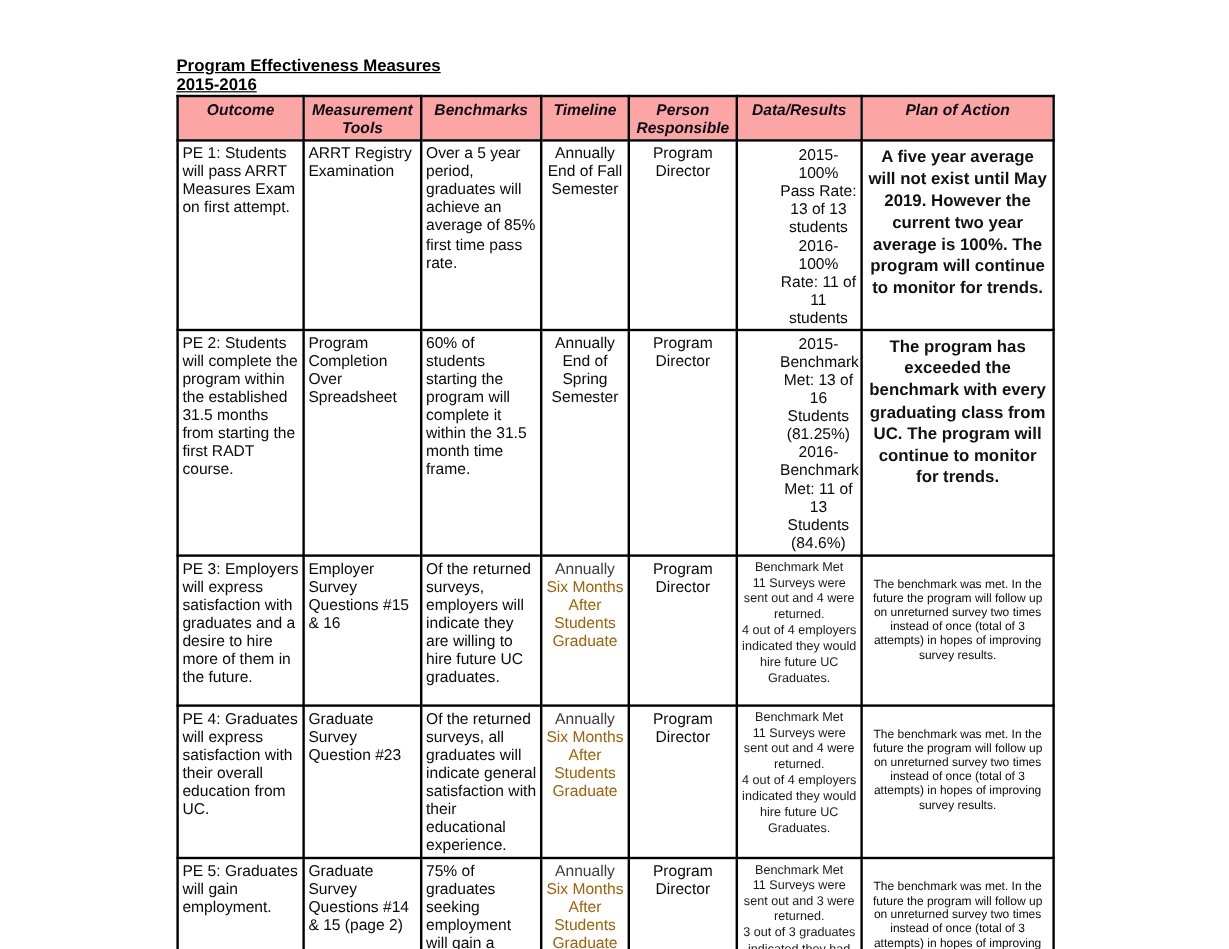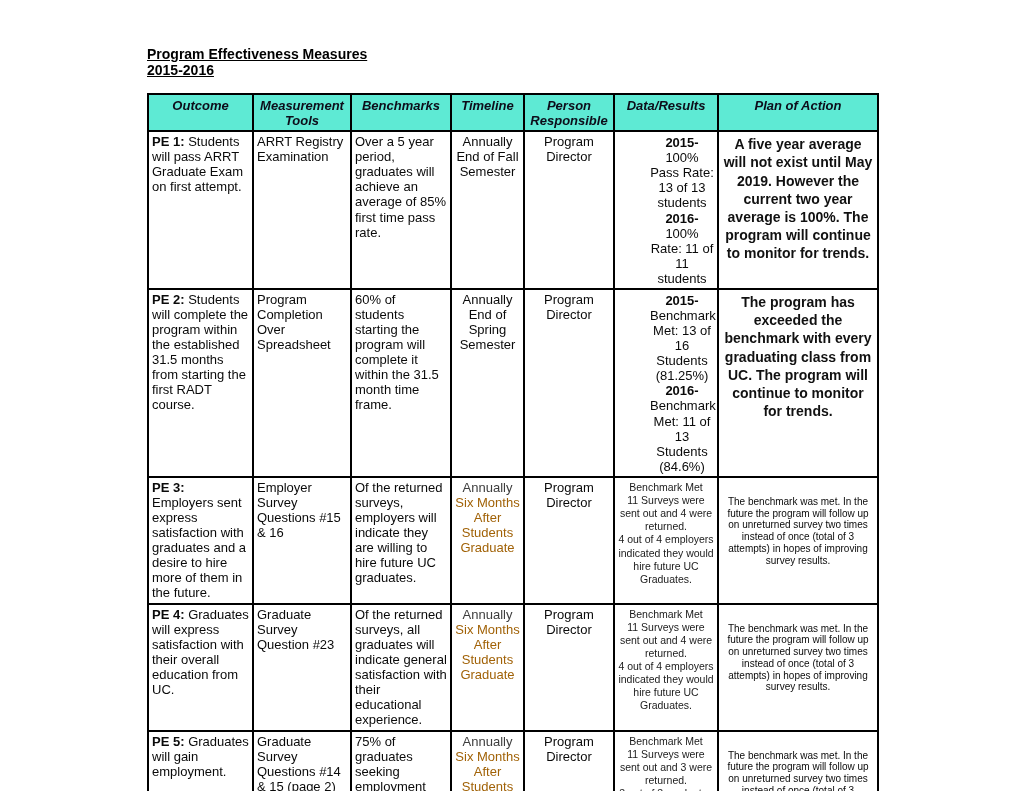--- a/index.html
+++ b/index.html
@@ -5,31 +5,31 @@
   * { margin: 0; padding: 0; box-sizing: border-box; }
   html, body { width: 1024px; height: 791px; background: #ffffff; overflow: hidden; }
   body { font-family: "Liberation Sans", sans-serif; color: #0a0a0a; }
 
   .doc { position: absolute; left: 147px; top: 46px; width: 664px; }
 
   .title, .subtitle {
     font-size: 14px; font-weight: bold; text-decoration: underline;
     line-height: 16px; color: #000;
   }
-  .subtitle { margin-bottom: 15px; }
+  .subtitle { margin-bottom: 1px; }
 
   table {
     border-collapse: collapse; table-layout: fixed; width: 730px;
   }
   th, td {
     border: 2px solid #000; vertical-align: top; padding: 2px 3px;
     font-size: 13px; line-height: 1.16; overflow: hidden;
   }
   thead th {
-    background: #5eead4; color: #0d0d1a;
+    background: #fca5a5; color: #0d0d1a;
     font-weight: bold; font-style: italic; 
     font-size: 13px; padding-top: 3px;
   }
   tr.hrow  { height: 32px; }
   tr.r1 { height: 106px; }
   tr.r2 { height: 140px; }
   tr.r3 { height: 125px; }
   tr.r4 { height: 127px; }
   tr.r5 { height: 130px; }
 
@@ -44,21 +44,21 @@
     font-size: 10.5px; line-height: 1.25; white-space: pre-line;
     padding-top: 3px; color: #1a1a1a; text-align: center;
   }
   td.plan-sm {
     font-size: 14px; font-weight: bold; line-height: 1.3;
     padding-top: 3px; color: #111;
   }
   td.plan { font-size: 10px; line-height: 1.18; padding-top: 18px; margin-left: 21px; }
   td.results14 { padding-top: 3px; padding-left: 35px; }
   .nb { border-bottom: none; }
-  b { font-weight: bold; }
+  b { font-weight: normal; }
 </style>
 </head>
 <body>
 
 <div class="doc">
   <div class="title">Program Effectiveness Measures</div>
   <div class="subtitle">2015-2016</div>
 
   <table>
     <colgroup>
@@ -77,21 +77,21 @@
         <th>Benchmarks</th>
         <th>Timeline</th>
         <th>Person Responsible</th>
         <th>Data/Results</th>
         <th>Plan of Action</th>
       </tr>
     </thead>
     <tbody>
 
       <tr class="r1">
-        <td class="left"><b>PE 1:</b> <span>Students will pass ARRT Graduate Exam on first attempt.</span></td>
+        <td class="left"><b>PE 1:</b> <span>Students will pass ARRT Measures Exam on first attempt.</span></td>
         <td class="left">ARRT Registry Examination</td>
         <td class="left">Over a 5 year period, graduates will achieve an average of 85% first time pass rate.</td>
         <td class="center">
           <div class="ital">Annually</div>
           <div>End of Fall Semester</div>
         </td>
         <td class="center">Program Director</td>
         <td class="center results14">
           <div><b>2015-</b><span>100% Pass Rate: 13 of 13 students</span></div>
           <div><b>2016-</b><span>100% Rate: 11 of 11 students</span></div>
@@ -109,21 +109,21 @@
         </td>
         <td class="center">Program Director</td>
         <td class="center results14">
           <div><b>2015-</b><span>Benchmark Met: 13 of 16 Students (81.25%)</span></div>
           <div><b>2016-</b><span>Benchmark Met: 11 of 13 Students (84.6%)</span></div>
         </td>
         <td class="center plan-sm">The program has exceeded the benchmark with every graduating class from UC. The program will continue to monitor for trends.</td>
       </tr>
 
       <tr class="r3">
-        <td class="left"><b>PE 3:</b> <span>Employers sent express satisfaction with graduates and a desire to hire more of them in the future.</span></td>
+        <td class="left"><b>PE 3:</b> <span>Employers will express satisfaction with graduates and a desire to hire more of them in the future.</span></td>
         <td class="left">Employer Survey Questions #15 &amp; 16</td>
         <td class="left">Of the returned surveys, employers will indicate they are willing to hire future UC graduates.</td>
         <td class="center">
           <span class="ital tl-dark">Annually</span> <span class="tl-gray">Six Months After Students Graduate</span>
         </td>
         <td class="center">Program Director</td>
         <td class="center results-sm">Benchmark Met
 11 Surveys were sent out and 4 were returned.
 4 out of 4 employers indicated they would hire future UC Graduates.</td>
         <td class="center plan">The benchmark was met. In the future the program will follow up on unreturned survey two times instead of once (total of 3 attempts) in hopes of improving survey results.</td>

